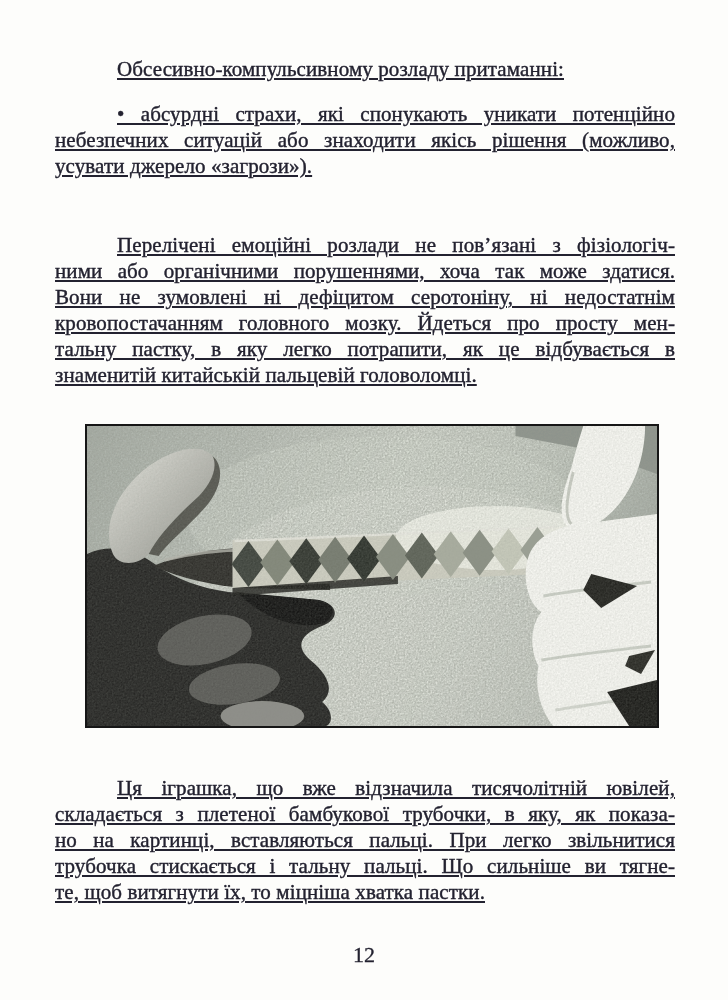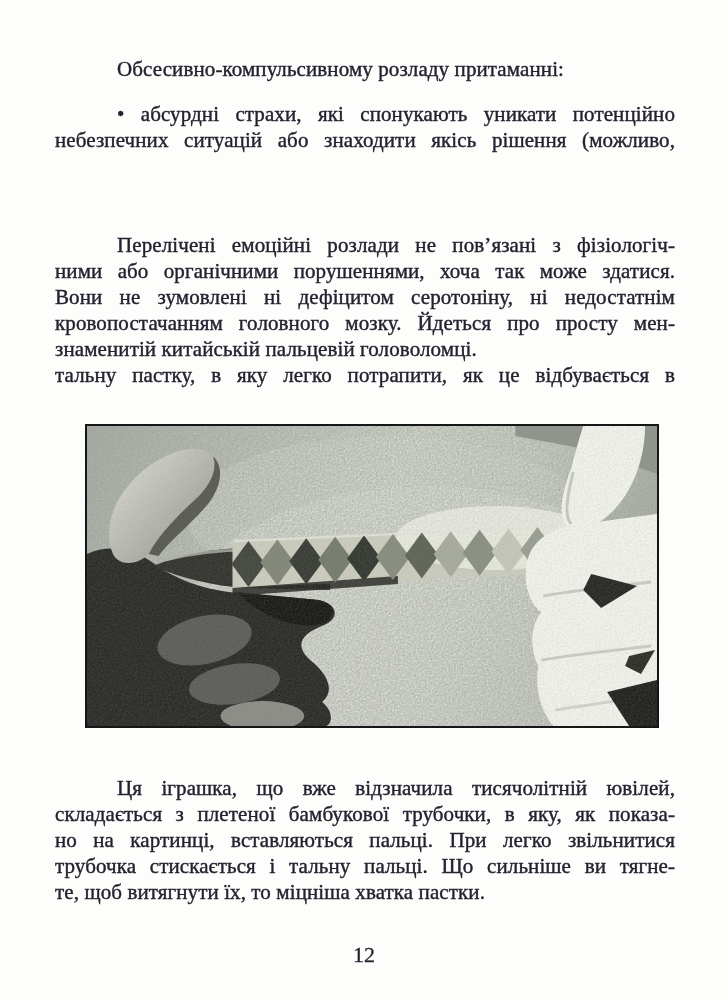--- a/index.html
+++ b/index.html
@@ -20,20 +20,21 @@
     overflow:hidden;
     color:var(--text);
   }
   .para{
     position:absolute;
     left:55px;
     width:620px;
     font-size:21px;
     line-height:26px;
     letter-spacing:0.1px;
+    text-decoration:underline;
     -webkit-text-stroke:0.4px var(--text);
   }
   .tline{
     text-align:justify;
     text-align-last:justify;
     white-space:nowrap;
   }
   .tline-last{
     text-align-last:left;
   }
@@ -67,29 +68,30 @@
 
 <div class="page">
 
   <div class="para heading-block">
       <div class="tline tline-last">Обсесивно-компульсивному розладу притаманні:</div>
     </div>
 
   <div class="para bullet-block">
       <div class="tline">• абсурдні страхи, які спонукають уникати потенційно</div>
       <div class="tline">небезпечних ситуацій або знаходити якісь рішення (можливо,</div>
+      <div class="tline tline-last">усувати джерело «загрози»).</div>
     </div>
 
   <div class="para trap-block">
       <div class="tline">Перелічені емоційні розлади не пов’язані з фізіологіч-</div>
       <div class="tline">ними або органічними порушеннями, хоча так може здатися.</div>
       <div class="tline">Вони не зумовлені ні дефіцитом серотоніну, ні недостатнім</div>
       <div class="tline">кровопостачанням головного мозку. Йдеться про просту мен-</div>
+      <div class="tline">тальну пастку, в яку легко потрапити, як це відбувається в</div>
       <div class="tline tline-last">знаменитій китайській пальцевій головоломці.</div>
-      <div class="tline">тальну пастку, в яку легко потрапити, як це відбувається в</div>
     </div>
 
   <figure class="photo-frame" style="margin:0">
     <svg viewBox="0 0 572 300" preserveAspectRatio="none" xmlns="http://www.w3.org/2000/svg">
       <defs>
         <linearGradient id="bgg" x1="0" y1="0" x2="1" y2="0.25">
           <stop offset="0" stop-color="#aab0a8"></stop>
           <stop offset="0.3" stop-color="#c2c7bf"></stop>
           <stop offset="0.55" stop-color="#d8dcd3"></stop>
           <stop offset="0.78" stop-color="#ced3ca"></stop>

